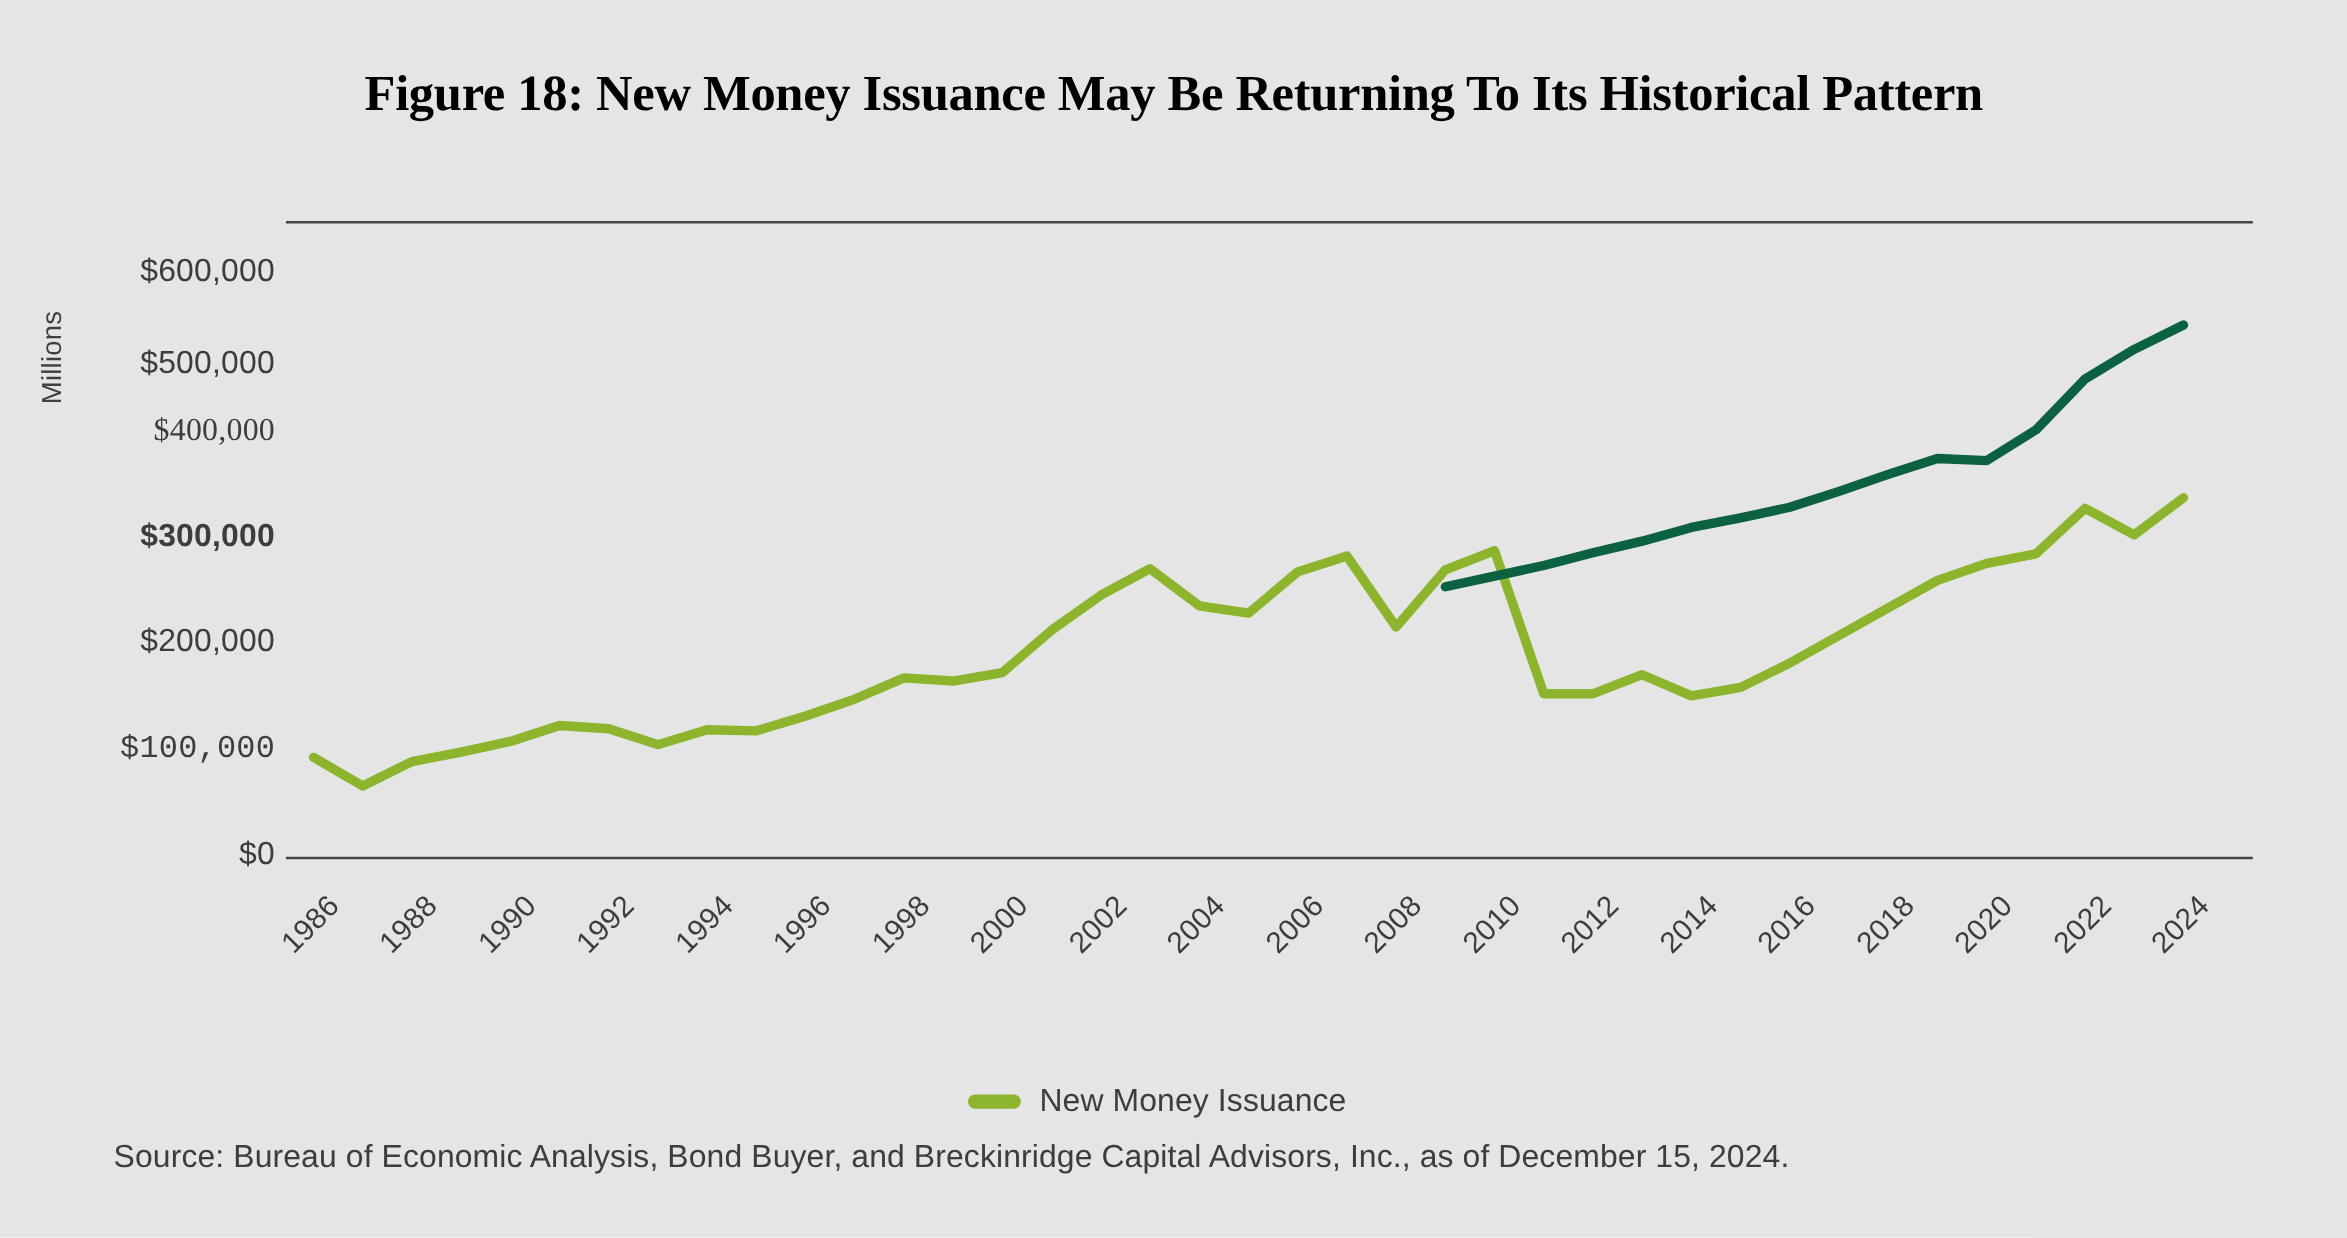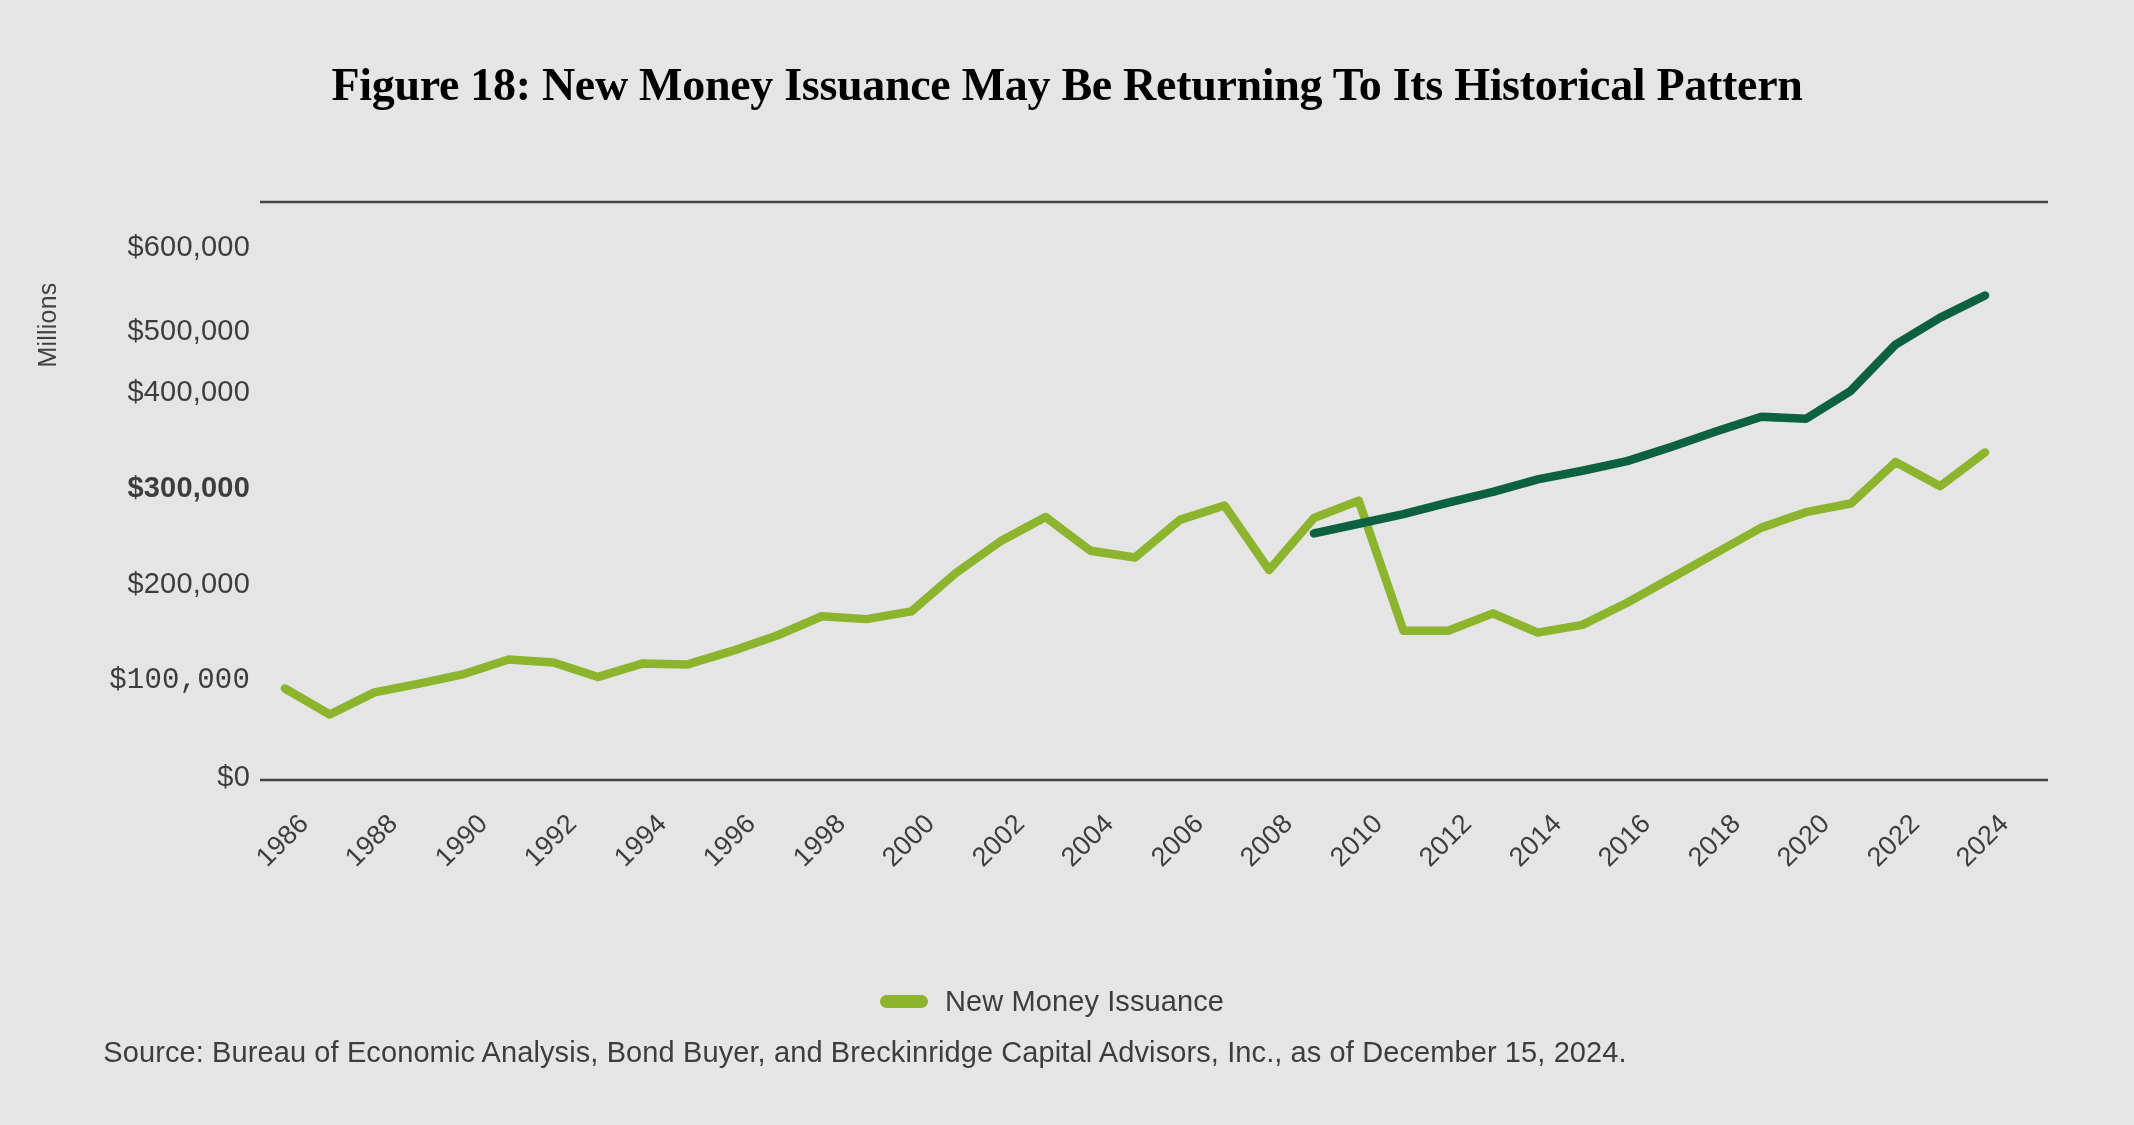--- a/index.html
+++ b/index.html
@@ -133,21 +133,21 @@
       </svg>
   </div>
 
   <div class="y-axis-title">Millions</div>
 
   <div class="ytick-holder" id="ytick-holder">
       <div class="ytick" style="top: 760px;">$0</div>
       <div class="ytick" style="top: 663.667px; font-family: Liberation Mono, monospace;">$100,000</div>
       <div class="ytick" style="top: 567.333px; text-align: right;">$200,000</div>
       <div class="ytick" style="top: 471px; font-weight: bold;">$300,000</div>
-      <div class="ytick" style="top: 374.667px;">$400,000</div>
+      <div class="ytick" style="top: 374.667px; font-family: Liberation Serif, serif;">$400,000</div>
       <div class="ytick" style="top: 278.333px; margin-top: 36px;">$500,000</div>
       <div class="ytick" style="top: 182px; margin-top: 48px;">$600,000</div>
     </div>
 
   <div id="xtick-holder">
       <div class="xtick" style="left: 193px; top: 808px; width: 100px; text-align: right;">1986</div>
       <div class="xtick" style="left: 282.474px; top: 808px; width: 100px; text-align: right;">1988</div>
       <div class="xtick" style="left: 371.947px; top: 808px; width: 100px; text-align: right;">1990</div>
       <div class="xtick" style="left: 461.421px; top: 808px; width: 100px; text-align: right;">1992</div>
       <div class="xtick" style="left: 550.895px; top: 808px; width: 100px; text-align: right;">1994</div>

